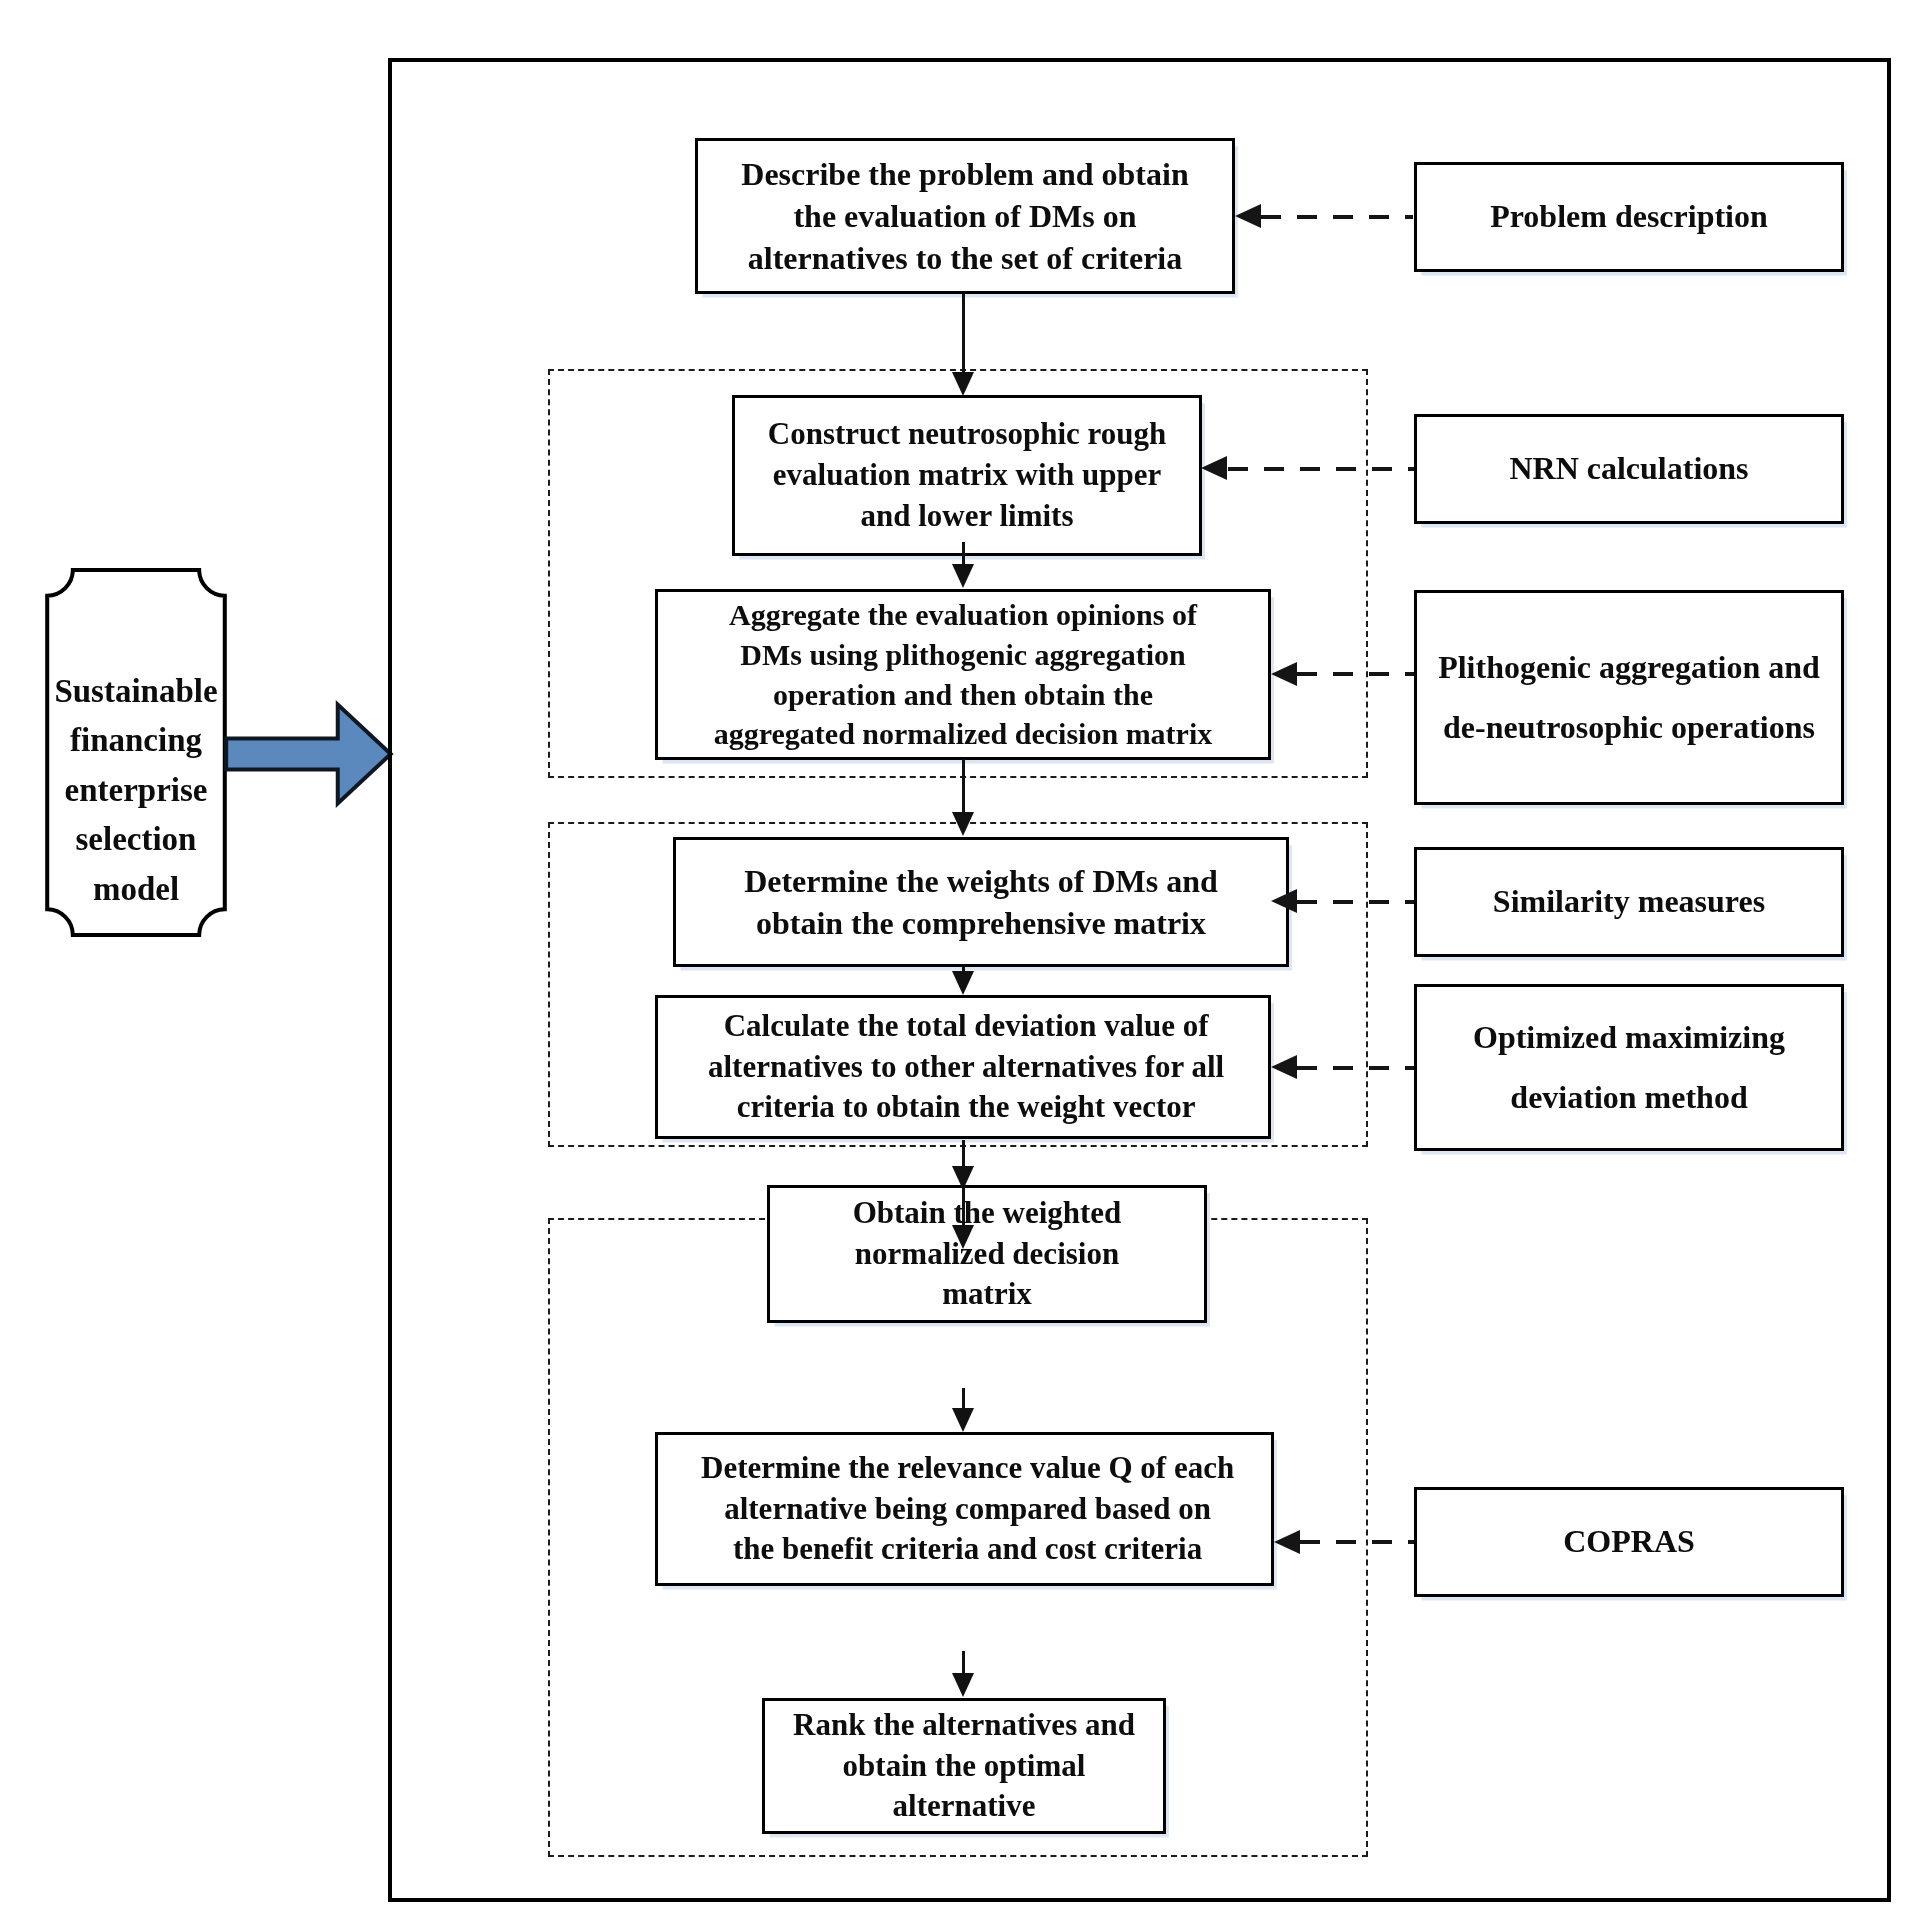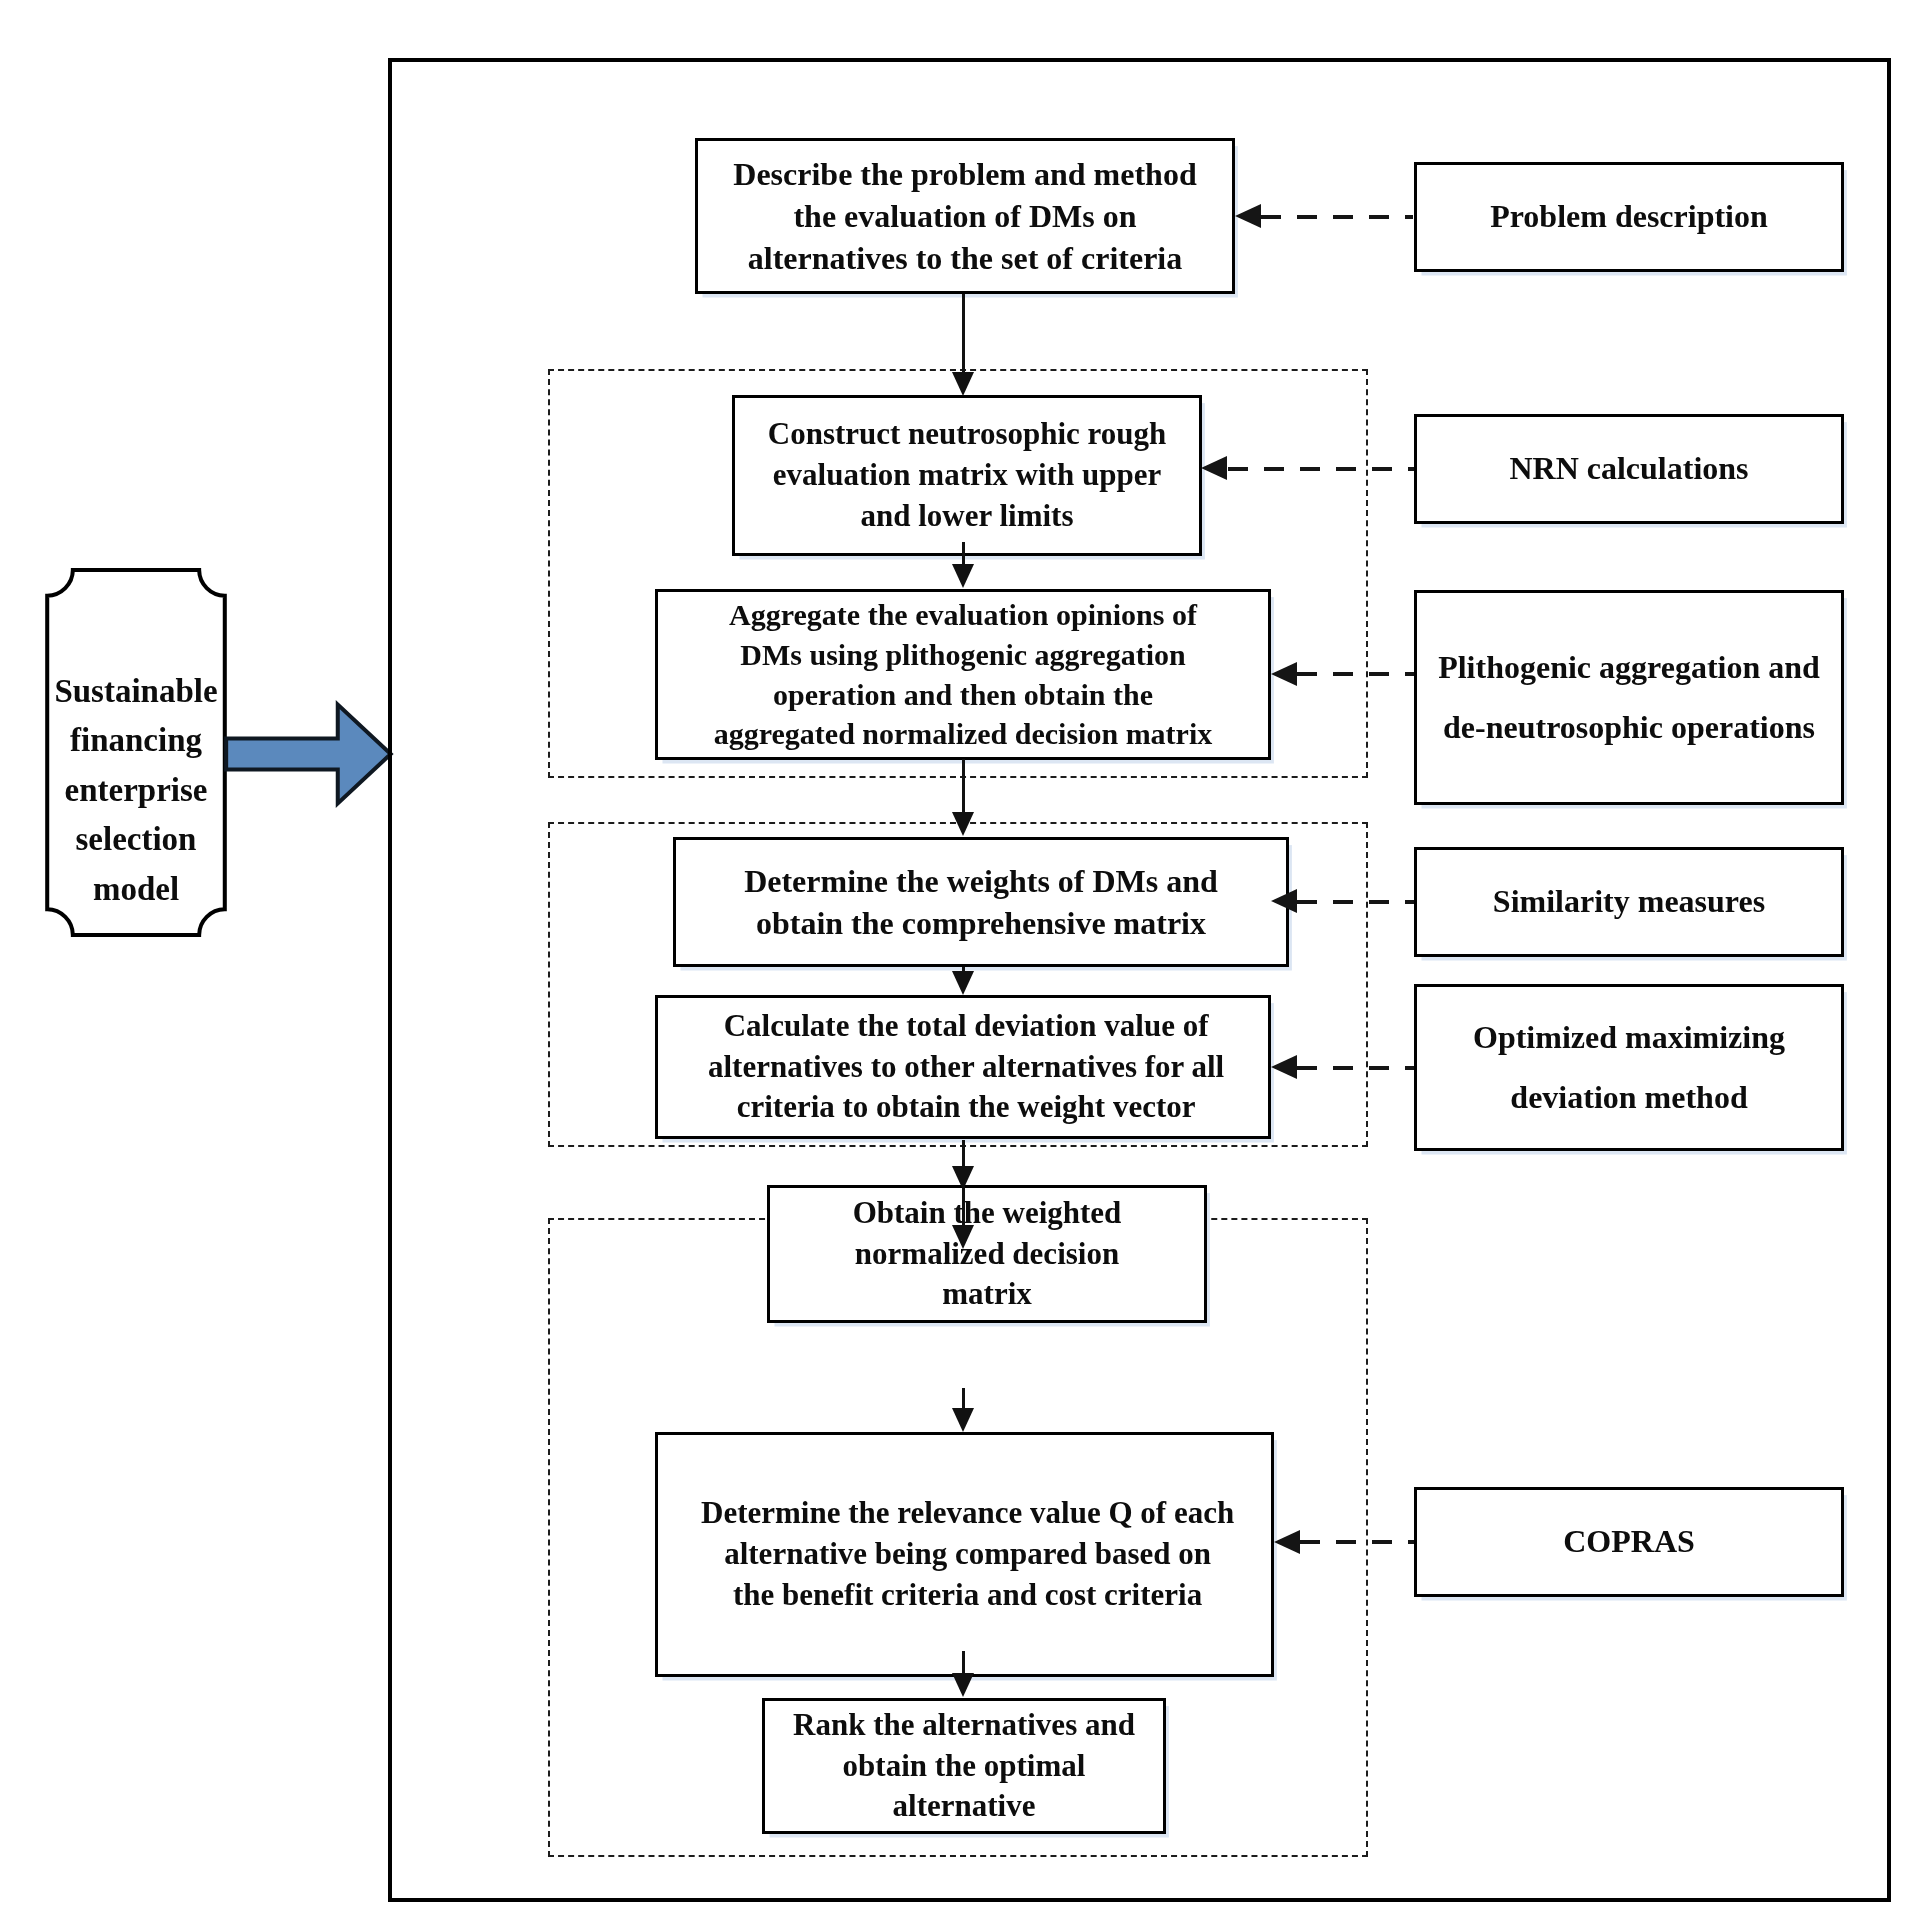--- a/index.html
+++ b/index.html
@@ -49,39 +49,39 @@
   <svg style="left:225px;top:687px;" width="168" height="134" viewBox="0 0 292 232">
     <polygon id="blue-arrow-poly" points="2,89 196,89 196,30 288,116 196,202 196,143 2,143" fill="#5b89bd" stroke="#0f1822" stroke-width="7" stroke-linejoin="miter"></polygon>
   </svg>
 
   <div class="frame" style="left:388px;top:58px;width:1495px;height:1836px;"></div>
 
   <div class="group" style="left:548px;top:369px;width:816px;height:405px;"></div>
   <div class="group" style="left:548px;top:822px;width:816px;height:321px;"></div>
   <div class="group" style="left:548px;top:1218px;width:816px;height:635px;"></div>
 
-  <div class="stepbox" style="left:695px;top:138px;width:540px;height:156px;font-size:32px;">Describe the problem and method
+  <div class="stepbox" style="left:695px;top:138px;width:540px;height:156px;font-size:32px;">Describe the problem and obtain
 the evaluation of DMs on
 alternatives to the set of criteria</div>
   <div class="stepbox" style="left:732px;top:395px;width:470px;height:161px;">Construct neutrosophic rough
 evaluation matrix with upper
 and lower limits</div>
   <div class="stepbox" style="left:655px;top:589px;width:616px;height:171px;font-size:30px;">Aggregate the evaluation opinions of
 DMs using plithogenic aggregation
 operation and then obtain the
 aggregated normalized decision matrix</div>
   <div class="stepbox" style="left:655px;top:837px;width:616px;height:130px;font-size:32px;margin-left:18px;">Determine the weights of DMs and
 obtain the comprehensive matrix</div>
   <div class="stepbox" style="left:655px;top:995px;width:616px;height:144px;padding-left:12px;">Calculate the total deviation value of
 alternatives to other alternatives for all
 criteria to obtain the weight vector</div>
   <div class="stepbox" style="left:767px;top:1185px;width:440px;height:138px;">Obtain the weighted
 normalized decision
 matrix</div>
-  <div class="stepbox" style="left:655px;top:1432px;width:619px;height:245px;padding-left:12px;">Determine the relevance value Q of each
+  <div class="stepbox" style="left:655px;top:1432px;width:619px;height:154px;padding-left:12px;">Determine the relevance value Q of each
 alternative  being compared based on
 the benefit criteria and cost criteria</div>
   <div class="stepbox" style="left:762px;top:1698px;width:404px;height:136px;">Rank the alternatives and
 obtain the optimal
 alternative</div>
 
   <div class="sidebox" style="left:1414px;top:162px;width:430px;height:110px;">Problem description</div>
   <div class="sidebox" style="left:1414px;top:414px;width:430px;height:110px;">NRN calculations</div>
   <div class="sidebox" style="left:1414px;top:590px;width:430px;height:215px;">Plithogenic aggregation and
 de-neutrosophic operations</div>

